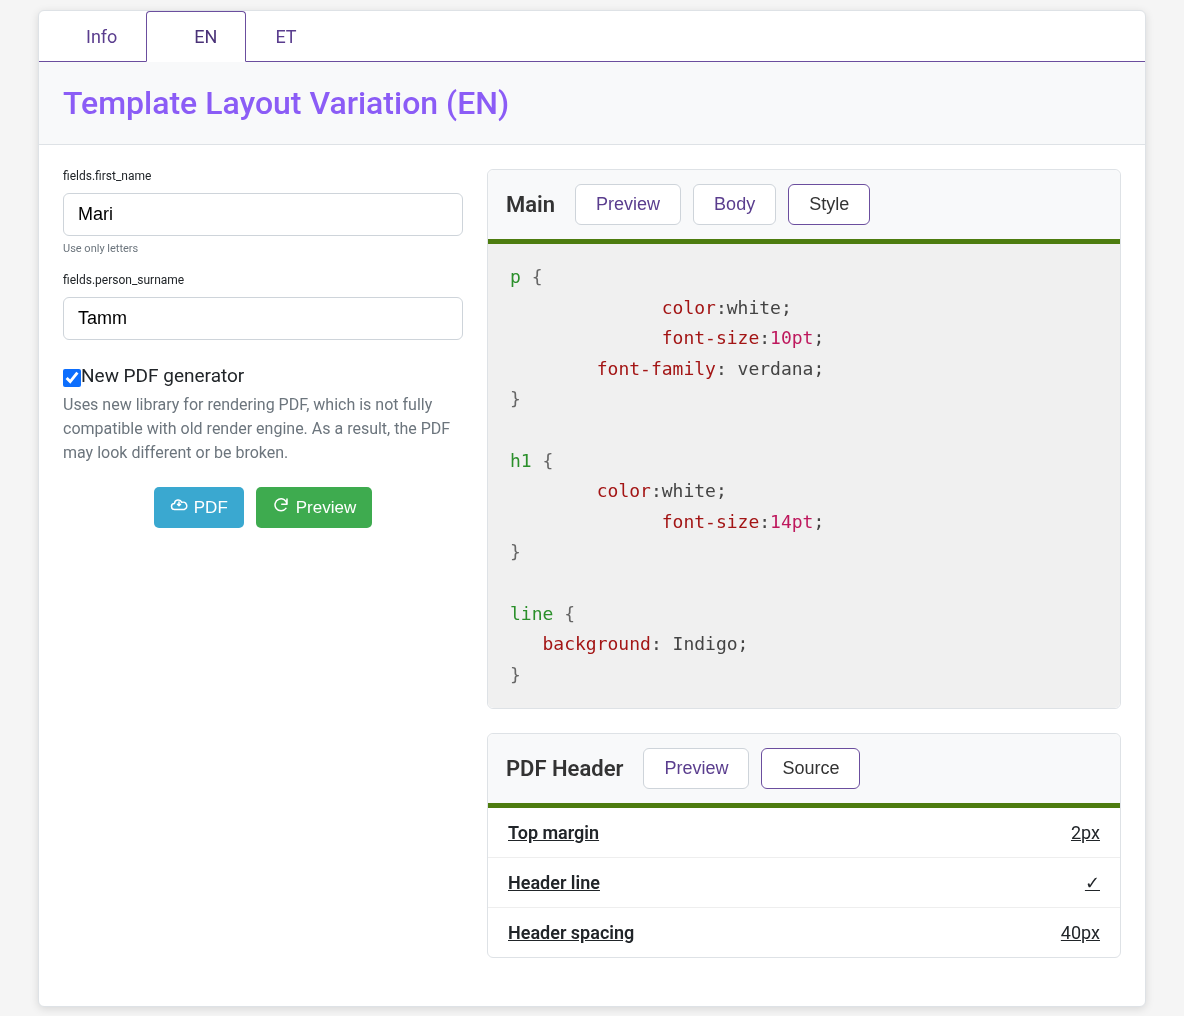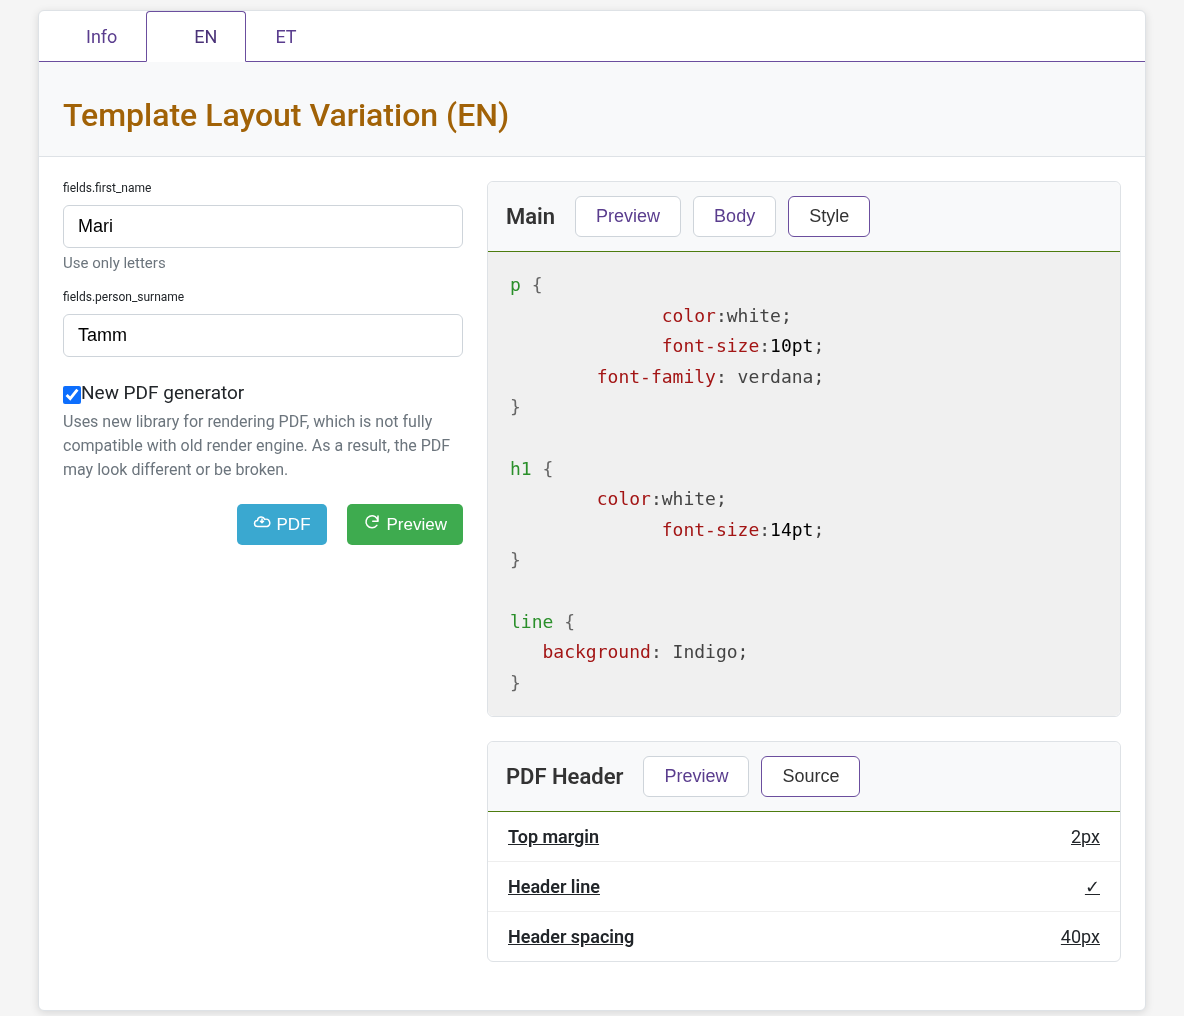--- a/index.html
+++ b/index.html
@@ -42,22 +42,21 @@
   padding-left: 47px;
 }
 .title-bar {
   padding: 22px 24px;
   border-bottom: 1px solid #dee2e6;
   background: #f8f9fa;
 }
 .title-bar h1 {
   font-size: 32px;
   font-weight: 500;
-  color: #a16207;
-  margin-top: 12px;
+  color: #8b5cf6;
 }
 .content {
   display: flex;
   padding: 24px;
   gap: 24px;
 }
 .left-col { flex: 0 0 400px; }
 .right-col { flex: 1; }
 
 .field-label {
@@ -68,21 +67,21 @@
 }
 .text-input {
   width: 100%;
   padding: 10px 14px;
   font-size: 18px;
   border: 1px solid #ced4da;
   border-radius: 6px;
   margin-bottom: 6px;
 }
 .help-text {
-  font-size: 15px;
+  font-size: 11px;
   color: #6c757d;
   margin-bottom: 18px;
 }
 .field-group { margin-bottom: 18px; }
 
 .check-row {
   display: flex;
   align-items: flex-end;
 }
 .check-row input[type=checkbox] {
@@ -97,22 +96,22 @@
   color: #212529;
 }
 .check-desc {
   font-size: 16px;
   color: #6c757d;
   margin-top: 6px;
   line-height: 1.5;
 }
 .btn-row {
   display: flex;
-  gap: 20px;
-  justify-content: flex-end;
+  gap: 12px;
+  justify-content: center;
   margin-top: 22px;
 }
 .btn {
   display: inline-flex;
   align-items: center;
   gap: 6px;
   padding: 9px 16px;
   border: none;
   border-radius: 5px;
   font-size: 17px;
@@ -127,21 +126,21 @@
   border: 1px solid #dee2e6;
   border-radius: 6px;
   margin-bottom: 24px;
 }
 .panel-head {
   display: flex;
   align-items: center;
   gap: 12px;
   padding: 14px 18px;
   background: #f8f9fa;
-  border-bottom: 1px solid #4d7c0f;
+  border-bottom: 5px solid #4d7c0f;
   border-radius: 6px 6px 0 0;
 }
 .panel-title {
   font-size: 22px;
   font-weight: 600;
   color: #333;
   margin-right: 8px;
 }
 .pbtn {
   padding: 9px 20px;
@@ -163,21 +162,21 @@
   font-size: 18px;
   line-height: 1.7;
   white-space: pre;
   border-radius: 0 0 6px 6px;
 }
 .tok-sel { color: #2a8f2a; }
 .tok-brace { color: #666; }
 .tok-prop { color: #a31515; }
 .tok-punc { color: #444; }
 .tok-val { color: #444; }
-.tok-num { color: #000000; }
+.tok-num { color: #be185d; }
 
 .kv-row {
   display: flex;
   justify-content: space-between;
   padding: 14px 20px;
   font-size: 18px;
   border-top: 1px solid #eee;
   text-decoration: underline;
 }
 .kv-row:first-child { border-top: 1px solid #dee2e6; }

